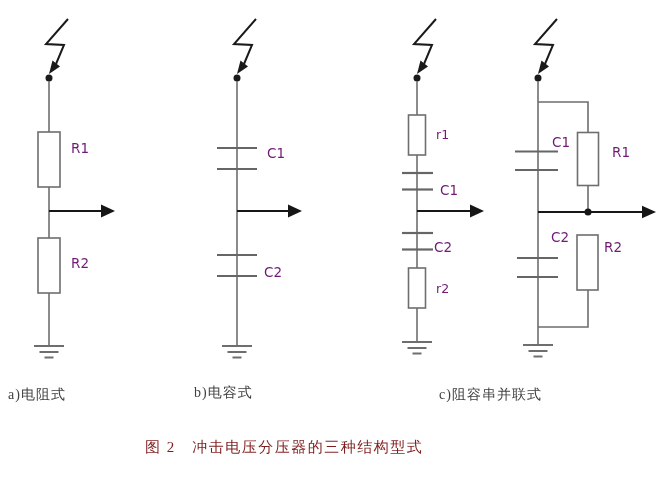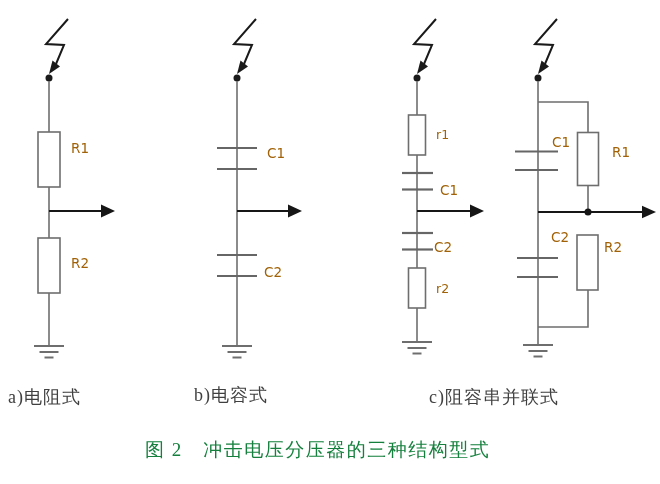--- a/index.html
+++ b/index.html
@@ -6,40 +6,40 @@
   #stage{
     position:relative;
     width:660px;height:484px;
     background:#fff;
     font-family:"DejaVu Sans", sans-serif;
     overflow:hidden;
   }
   #stage svg{position:absolute;left:0;top:0;}
   .comp-label{
     position:absolute;
-    color:#a16207;
+    color:#701a75;
     font-size:13.5px;
     font-family:"DejaVu Sans", sans-serif;
     line-height:1;
     white-space:nowrap;
   }
   .comp-label.small{font-size:12.5px;}
   .sub-label{
     position:absolute;
     color:#404040;
-    font-size:18px;
+    font-size:14px;
     font-family:"Liberation Serif", serif;
     line-height:1;
     letter-spacing:1px;
     white-space:nowrap;
   }
   .fig-caption{
     position:absolute;
-    color:#15803d;
-    font-size:19px;
+    color:#7f1d1d;
+    font-size:15px;
     font-family:"Liberation Serif", serif;
     line-height:1;
     letter-spacing:1.5px;
     white-space:nowrap;
   }
 </style>
 </head>
 <body>
 
 <div id="stage">
@@ -148,17 +148,17 @@
   <div class="comp-label" style="left:434px;top:241px;">C2</div>
   <div class="comp-label small" style="left:436px;top:283px;">r2</div>
 
   <div class="comp-label" style="left:552px;top:136px;">C1</div>
   <div class="comp-label" style="left:612px;top:146px;">R1</div>
   <div class="comp-label" style="left:551px;top:231px;">C2</div>
   <div class="comp-label" style="left:604px;top:241px;">R2</div>
 
   <div class="sub-label" style="left:8px;top:388px;">a)电阻式</div>
   <div class="sub-label" style="left:194px;top:386px;">b)电容式</div>
-  <div class="sub-label" style="left:429px;top:388px;">c)阻容串并联式</div>
+  <div class="sub-label" style="left:439px;top:388px;">c)阻容串并联式</div>
 
   <div class="fig-caption" style="left:145px;top:440px;">图 2　冲击电压分压器的三种结构型式</div>
 
 </div>
 
 </body></html>

